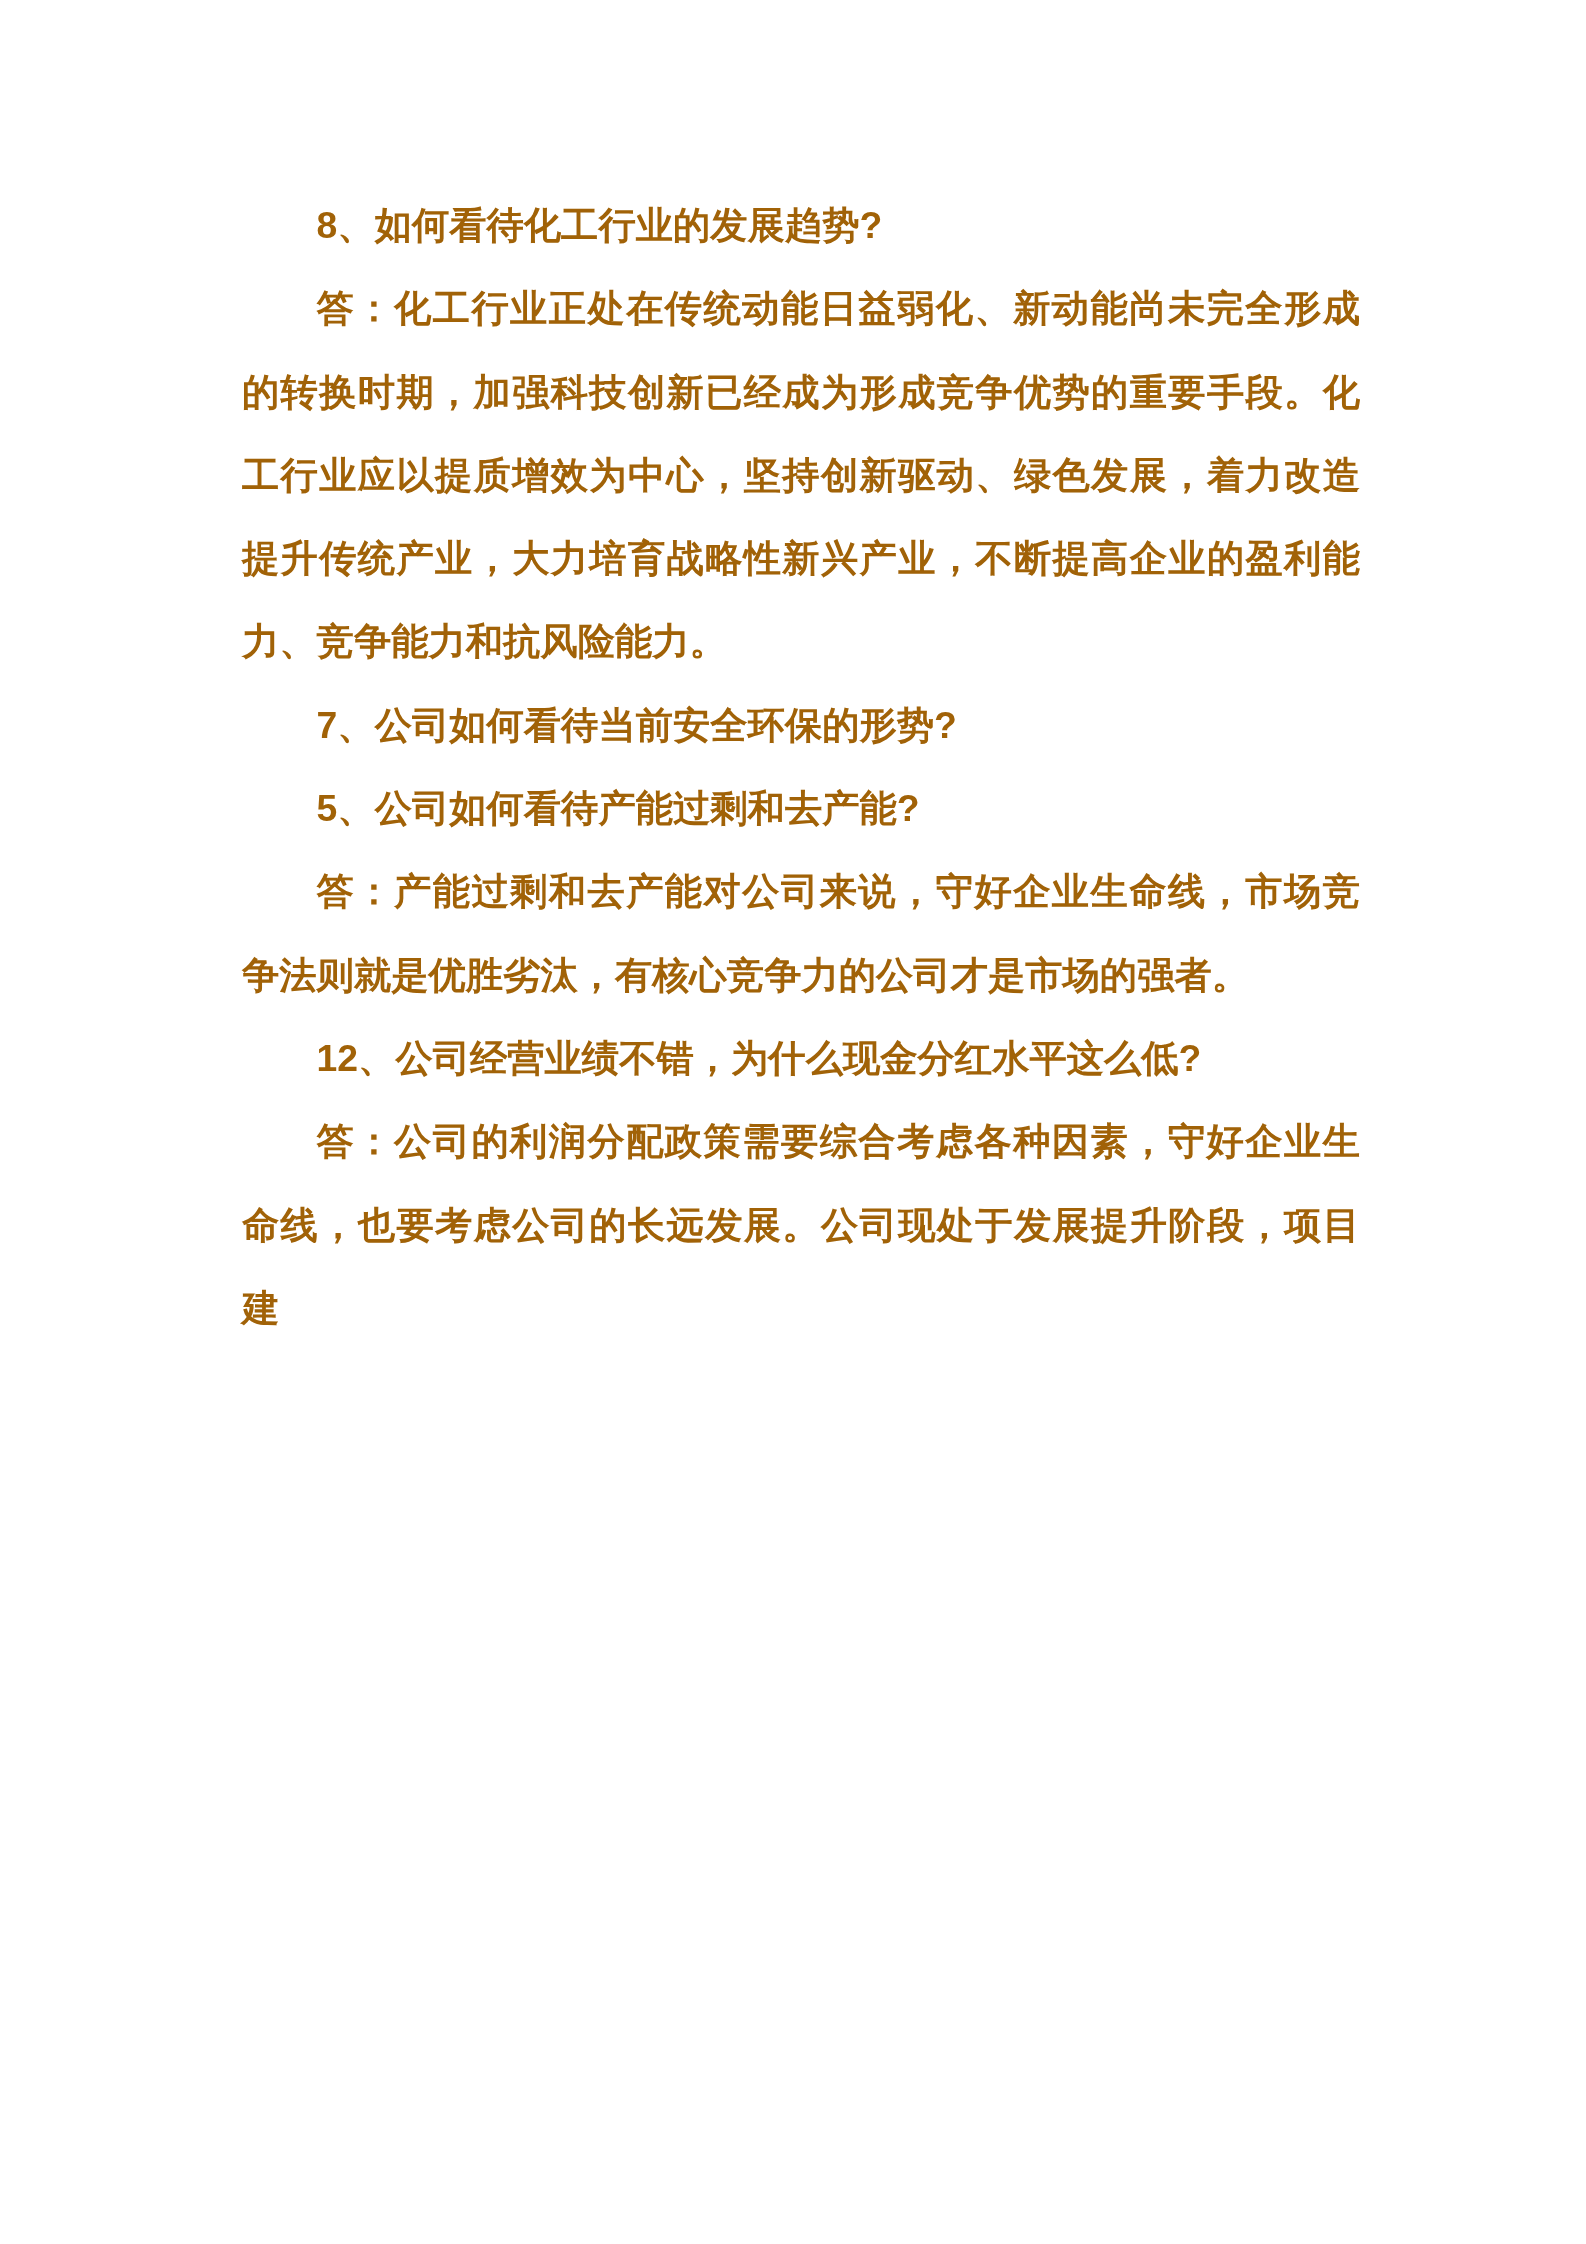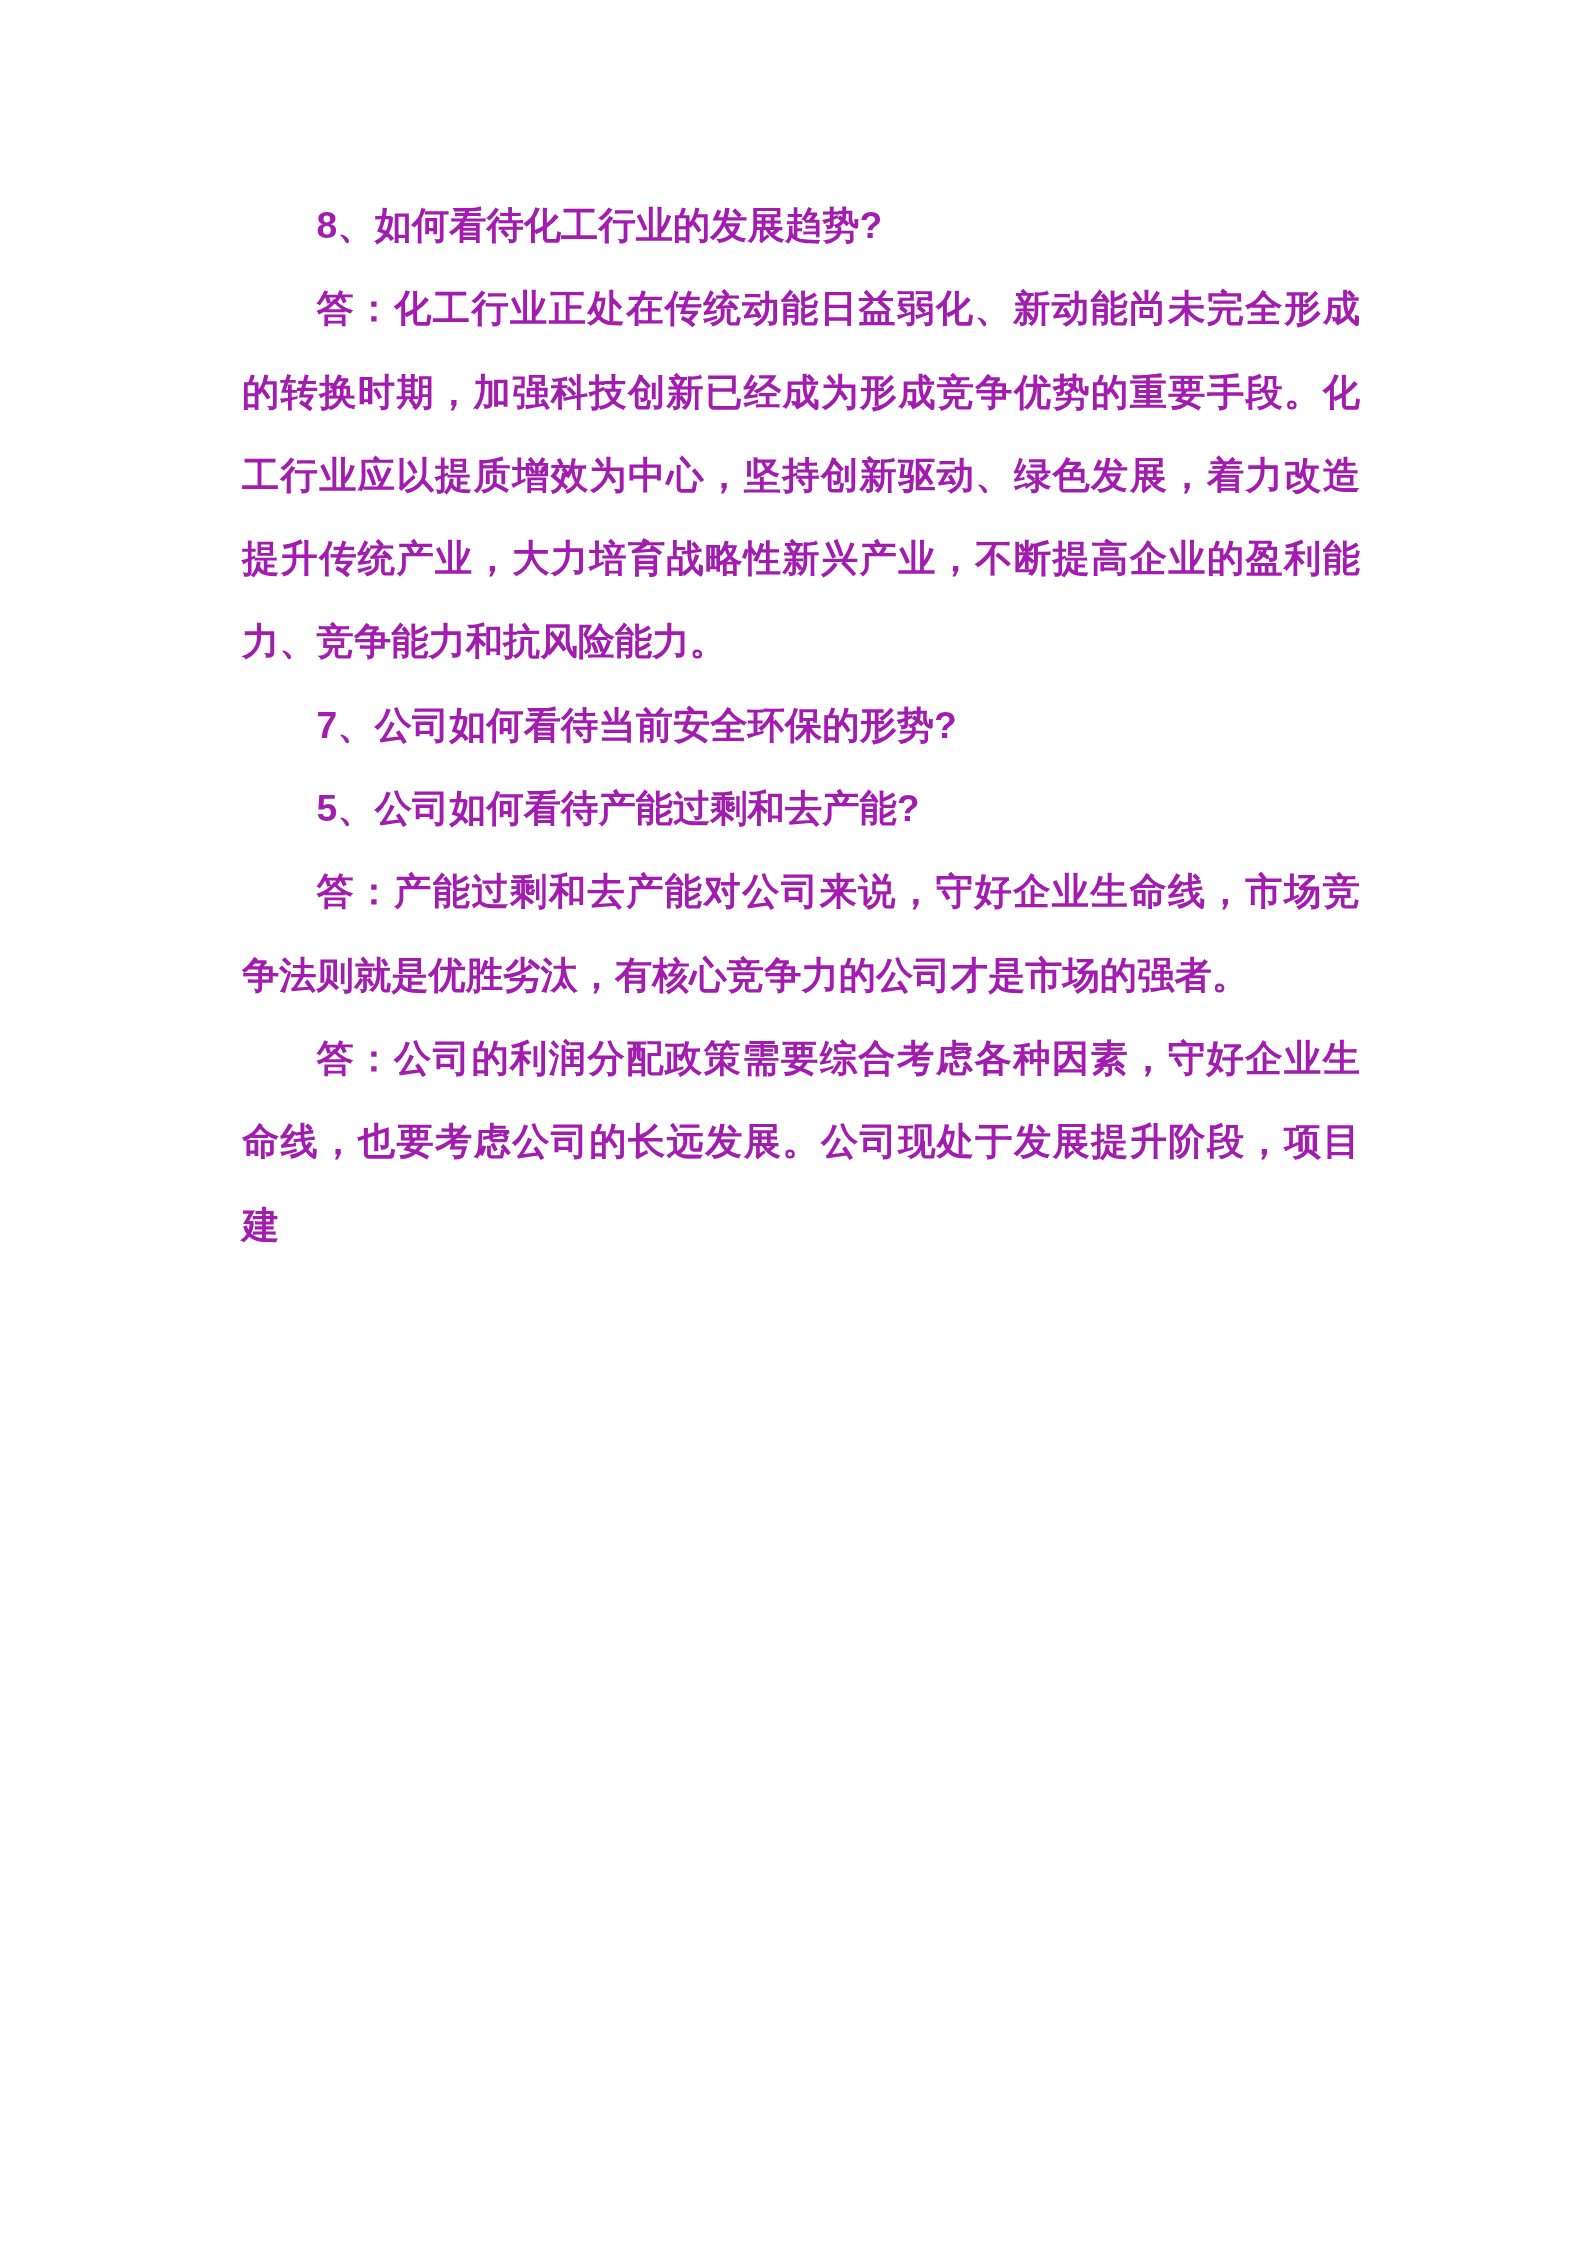--- a/index.html
+++ b/index.html
@@ -20,21 +20,21 @@
     width: 1586px;
     height: 2244px;
     background: #ffffff;
     overflow: hidden;
   }
   .doc {
     position: absolute;
     left: 242px;
     top: 184px;
     width: 1118px;
-    color: #a21caf;
+    color: #a16207;
     font-size: 37.3px;
     line-height: 83.3px;
     font-weight: 700;
     text-align: justify;
     text-justify: inter-ideograph;
     letter-spacing: 0;
   }
   .doc p {
     margin: 0;
     padding: 0;
@@ -51,16 +51,17 @@
 
     <p>8、如何看待化工行业的发展趋势?</p>
     <p>答：化工行业正处在传统动能日益弱化、新动能尚未完全形成的转换时期，加强科技创新已经成为形成竞争优势的重要手段。化工行业应以提质增效为中心，坚持创新驱动、绿色发展，着力改造提升传统产业，大力培育战略性新兴产业，不断提高企业的盈利能力、竞争能力和抗风险能力。</p>
 
 
     <p>7、公司如何看待当前安全环保的形势?</p>
 
     <p>5、公司如何看待产能过剩和去产能?</p>
     <p>答：产能过剩和去产能对公司来说，守好企业生命线，市场竞争法则就是优胜劣汰，有核心竞争力的公司才是市场的强者。</p>
 
+    <p>12、公司经营业绩不错，为什么现金分红水平这么低?</p>
     <p>答：公司的利润分配政策需要综合考虑各种因素，守好企业生命线，也要考虑公司的长远发展。公司现处于发展提升阶段，项目建</p>
 
   </div>
 </div>
 
 </body></html>

